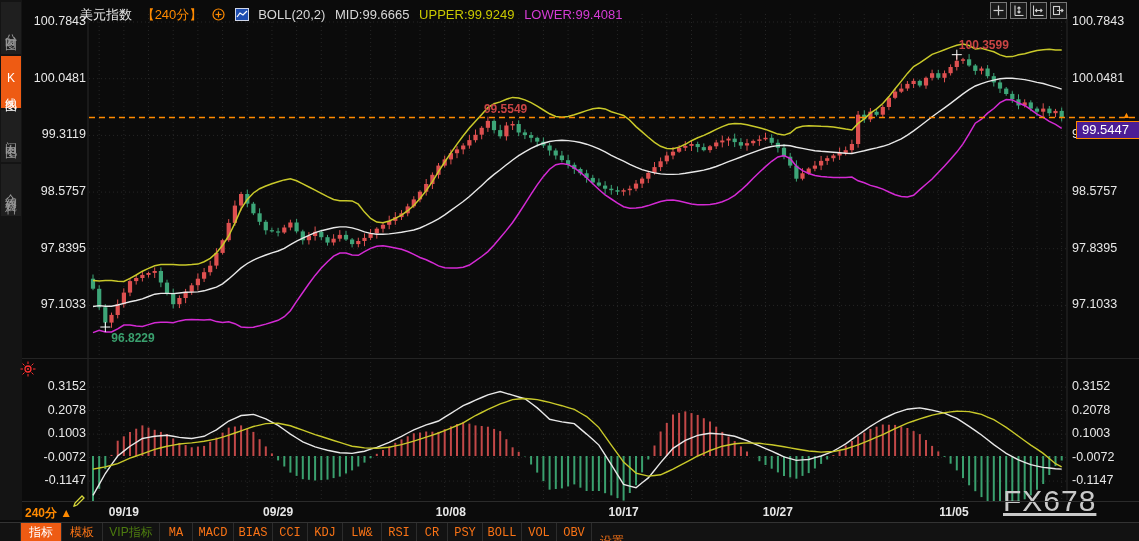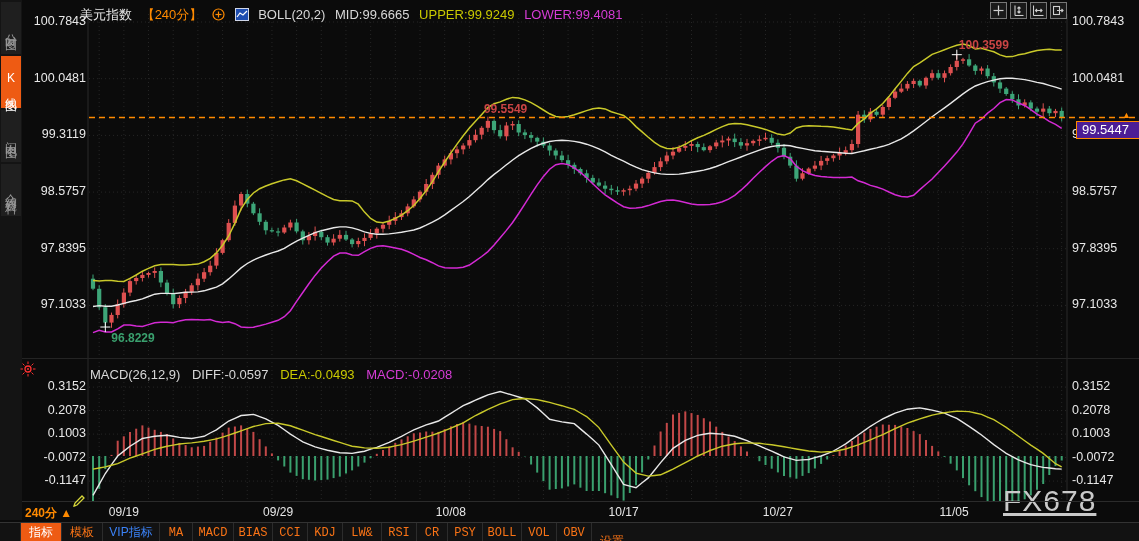--- a/index.html
+++ b/index.html
@@ -32,33 +32,33 @@
   
   .anno{position:absolute;font-size:12px;font-weight:bold;z-index:12;}
   .anno.red{color:#c94444;} .anno.green{color:#3aa06e;}
   
   #ptag{position:absolute;left:1068px;width:62px;height:16px;background:#4c1d95;border:1px solid #ff8a00;
         color:#fff;font-size:13px;line-height:16px;padding-left:5px;z-index:15;margin-left:8px;}
   #ptag-mark{position:absolute;left:1122px;color:#ff8a00;font-size:9px;z-index:16;line-height:8px;text-align:center;}
   
   #xrow{position:absolute;left:0;top:501px;width:1139px;height:20px;border-top:1px solid #2b2b2b;z-index:10;}
   #period{position:absolute;left:25px;top:3px;color:#ff8a00;font-size:12px;font-weight:bold;}
-  .dlab{position:absolute;top:3px;transform:translateX(-50%);color:#e8e8e8;font-size:12px;font-weight:normal;}
+  .dlab{position:absolute;top:3px;transform:translateX(-50%);color:#e8e8e8;font-size:12px;font-weight:bold;}
   #wmark{position:absolute;left:1003px;top:484px;font-size:30px;color:#c9c9c9;letter-spacing:1px;z-index:9;
          font-family:"Liberation Sans",sans-serif;text-decoration:underline;}
   #pencil{position:absolute;left:72px;top:494px;z-index:11;cursor:pointer;}
   
   #tbar{position:absolute;left:0;top:522px;width:1139px;height:19px;background:#121212;
         border-top:1px solid #333;display:flex;align-items:stretch;z-index:30;}
   #tbar .pad{width:20px;border-right:1px solid #2c2c2c;}
   .titem{display:flex;align-items:center;justify-content:center;font-size:12px;color:#f97316;
          border-right:1px solid #2c2c2c;cursor:pointer;white-space:nowrap;}
   .titem.mono{font-family:"Liberation Mono","DejaVu Sans Mono",monospace;}
   .titem.selected{background:#ee5b13;color:#fff;}
-  .titem.vip{color:#3b82f6;}
+  .titem.vip{color:#4d7c0f;}
   #chart{position:absolute;left:0;top:0;z-index:5;}
 </style>
 </head>
 <body>
 
 <div id="app">
 
   <div id="chart"><svg width="1139" height="541" viewBox="0 0 1139 541">
         <line x1="99.17" y1="14" x2="99.17" y2="500" stroke="#262626" stroke-dasharray="1 3"></line>
         <line x1="123.85" y1="14" x2="123.85" y2="500" stroke="#262626" stroke-dasharray="1 3"></line>
@@ -708,26 +708,20 @@
       <div class="ylab left" style="top: 449.575px;">-0.0072</div>
       <div class="ylab right" style="top: 449.575px;">-0.0072</div>
       <div class="ylab left" style="top: 473.085px;">-0.1147</div>
       <div class="ylab right" style="top: 473.085px;">-0.1147</div>
     </div>
 
   <div class="anno green" id="an-low" style="left: 111.34px; top: 331.028px;">96.8229</div>
   <div class="anno red" id="an-peak" style="left: 483.88px; top: 101.664px;">99.5549</div>
   <div class="anno red" id="an-high" style="left: 958.8px; top: 37.6788px;">100.3599</div>
 
-  <div id="macdhdr">
-    <span class="c-dim">MACD(26,12,9)</span>
-    <span class="c-dim">DIFF:-0.0597</span>
-    <span class="c-yellow">DEA:-0.0493</span>
-    <span class="c-mag">MACD:-0.0208</span>
-  </div>
 
   <div id="ptag-mark" style="top: 111.449px;">▲</div>
   <div id="ptag" style="top: 121.449px;">99.5447</div>
 
   <div id="xrow">
     <div id="period">240分 ▲</div>
   <div class="dlab" style="left: 123.85px;">09/19</div>
       <div class="dlab" style="left: 278.1px;">09/29</div>
       <div class="dlab" style="left: 450.86px;">10/08</div>
       <div class="dlab" style="left: 623.62px;">10/17</div>

